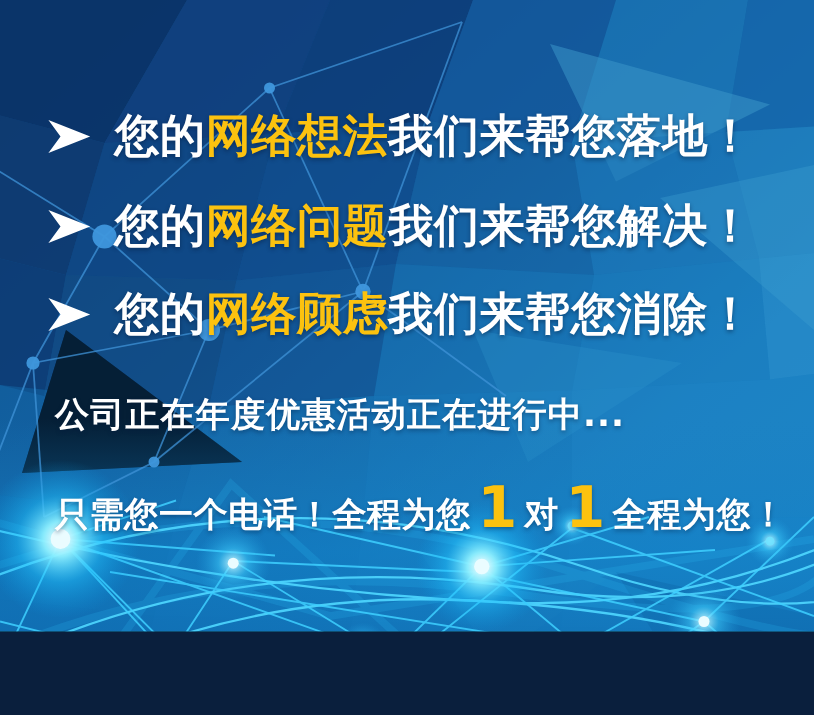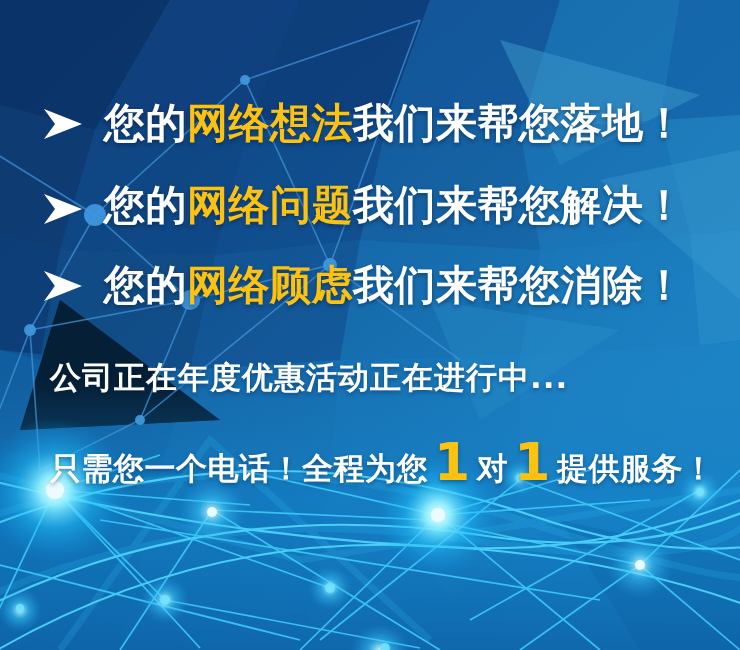--- a/index.html
+++ b/index.html
@@ -3,21 +3,21 @@
 <meta charset="utf-8">
 <style>
   html, body {
     margin: 0;
     padding: 0;
     background: #0a1f3d;
   }
   #banner {
     position: relative;
     width: 740px;
-    height: 650px;
+    height: 574px;
     overflow: hidden;
     font-family: "DejaVu Sans", "Liberation Sans", sans-serif;
     background: #15803d;
     user-select: none;
   }
 
   
   .bg-layer {
     position: absolute;
     left: 0; top: 0;
@@ -34,21 +34,21 @@
   }
 
   .bullet-row {
     position: absolute;
     left: 42px;
     display: flex;
     align-items: center;
     white-space: nowrap;
   }
   .bullet-row.r1 { top: 103px; }
-  .bullet-row.r2 { top: 185px; align-items: flex-end; }
+  .bullet-row.r2 { top: 185px; }
   .bullet-row.r3 { top: 265px; }
 
   .arrow-icon {
     width: 42px;
     height: 34px;
     flex: 0 0 42px;
     margin-right: 20px;
     display: block;
   }
 
@@ -288,17 +288,17 @@
       </div>
     </div>
 
     <div class="subline s1">公司正在年度优惠活动正在进行中...</div>
 
     <div class="subline s2">
       <span>只需您一个电话！全程为您</span>
       <span class="big-one">1</span>
       <span>对</span>
       <span class="big-one">1</span>
-      <span>提供服务！</span>
+      <span>全程为您！</span>
     </div>
 
   </div>
 </div>
 
 </body></html>

